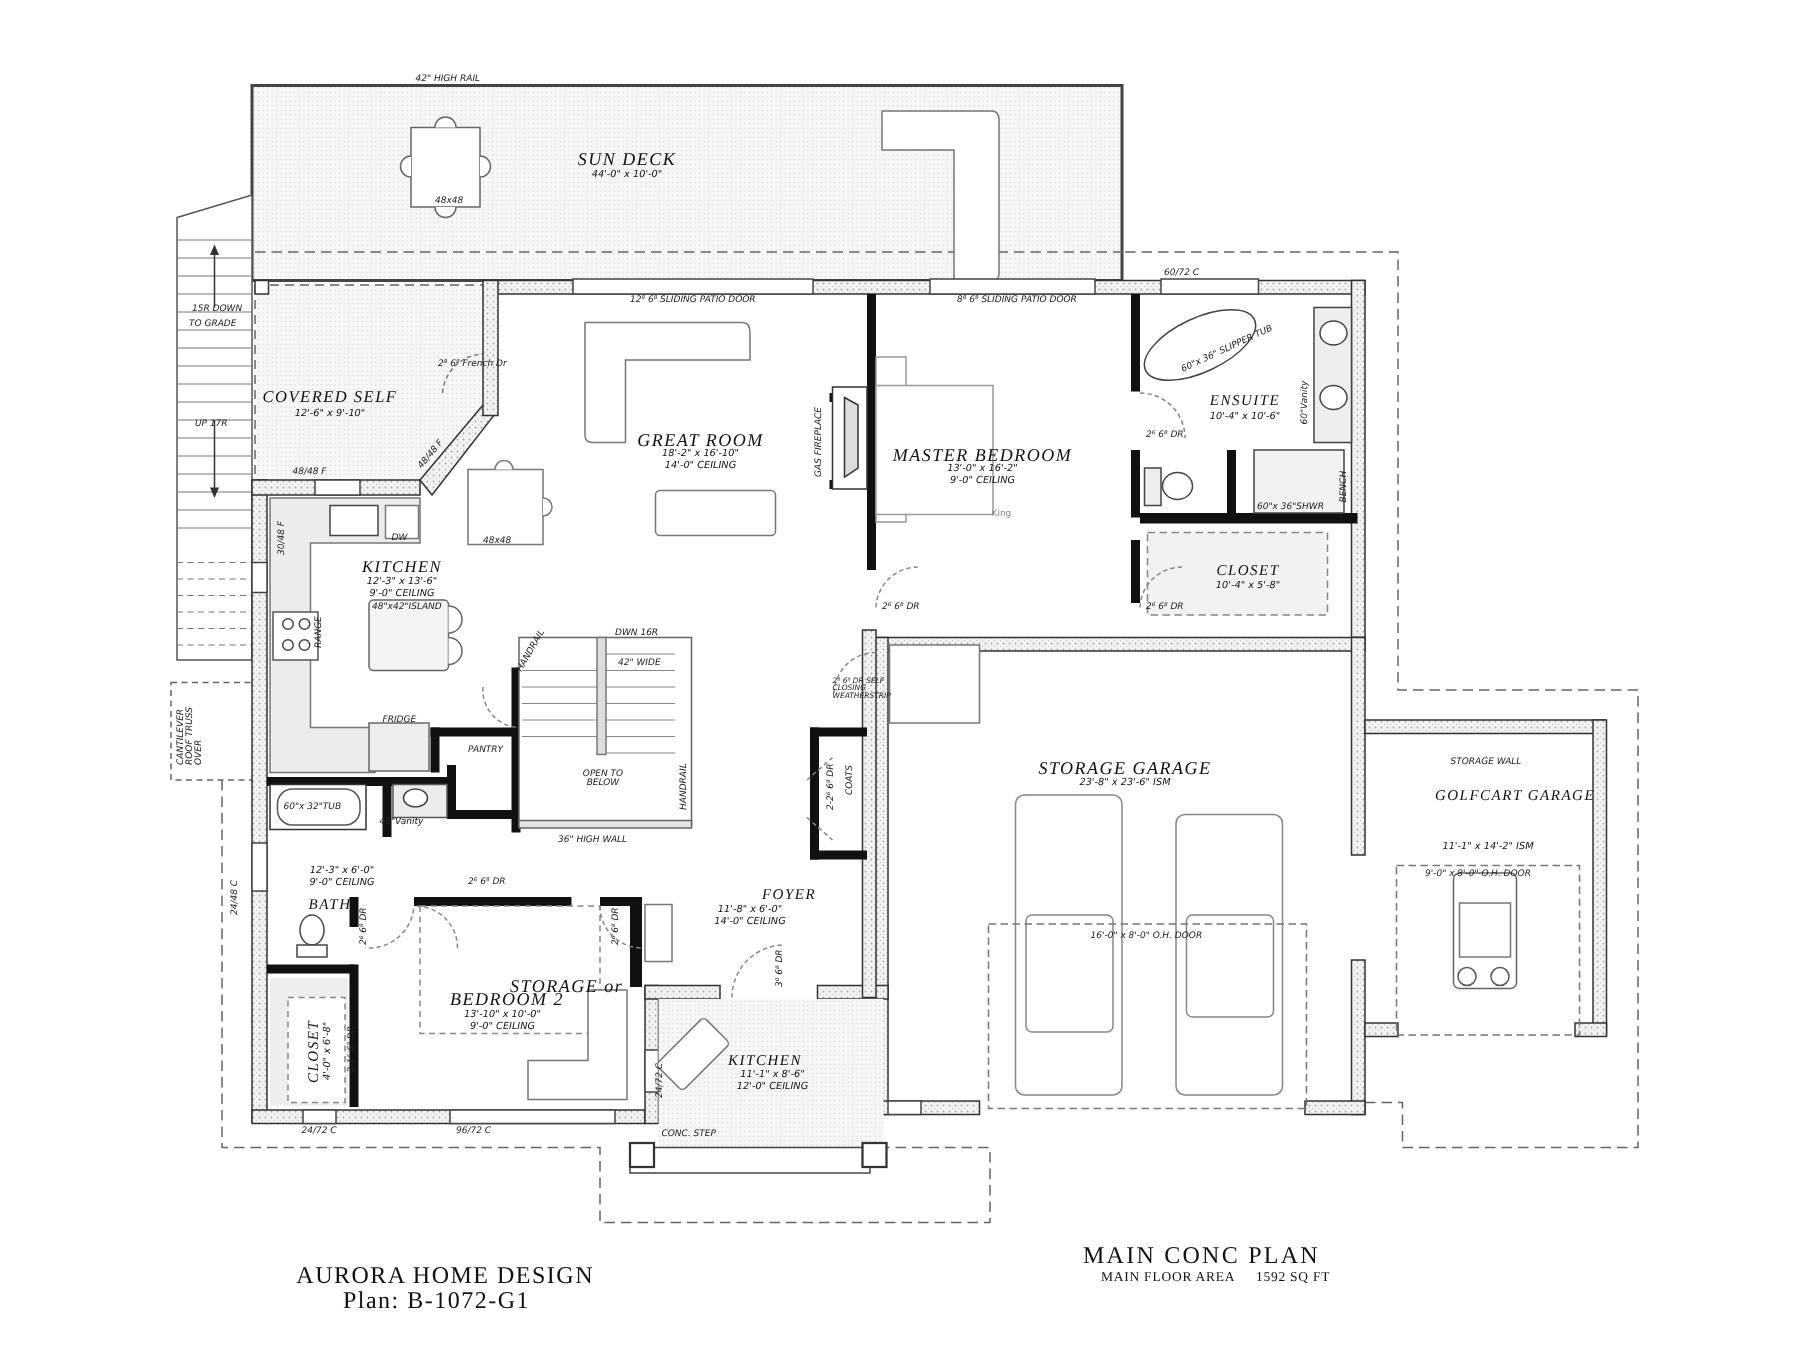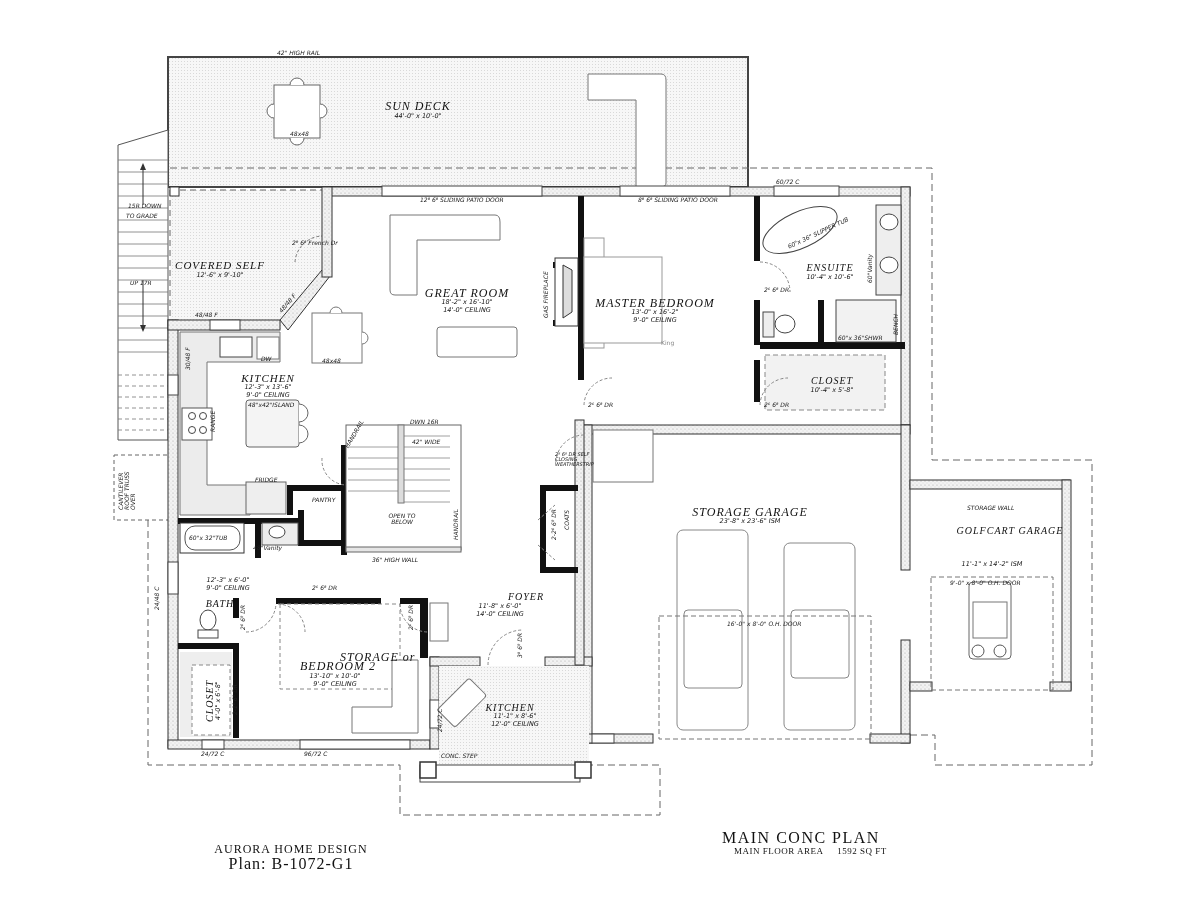--- a/index.html
+++ b/index.html
@@ -386,21 +386,21 @@
 <div class="lbl room" style="left:750px;top:506px;">STORAGE GARAGE</div>
 <div class="dim" style="left:750px;top:518px;">23'-8" x 23'-6" ISM</div>
 <div class="small" style="left:727px;top:621px;">16'-0" x 8'-0" O.H. DOOR</div>
 
 <div class="small" style="left:967px;top:505px;">STORAGE WALL</div>
 <div class="lbl room" style="left:992px;top:526px;font-size:10px;padding-left:36px;">GOLFCART GARAGE</div>
 <div class="dim" style="left:992px;top:561px;">11'-1" x 14'-2" ISM</div>
 <div class="small" style="left:950px;top:580px;">9'-0" x 8'-0" O.H. DOOR</div>
 
 <div class="title-block" style="left:186px;top:843px;text-align:center;width:210px;">
-  <div style="font-size:12px;letter-spacing:1px;">AURORA HOME DESIGN</div>
+  <div style="font-size:16px;letter-spacing:1px;text-align:right;">AURORA HOME DESIGN</div>
   <div style="font-size:16px;letter-spacing:1px;">Plan: B-1072-G1</div>
 </div>
 <div class="title-block" style="left:722px;top:830px;width:240px;">
   <div style="font-size:16px;letter-spacing:1.5px;">MAIN CONC PLAN</div>
   <div style="font-size:9px;letter-spacing:0.5px;padding-left:12px;">
     <span>MAIN FLOOR AREA</span>&nbsp;&nbsp;&nbsp;&nbsp;
     <span>1592 SQ FT</span>
   </div>
 </div>
 

